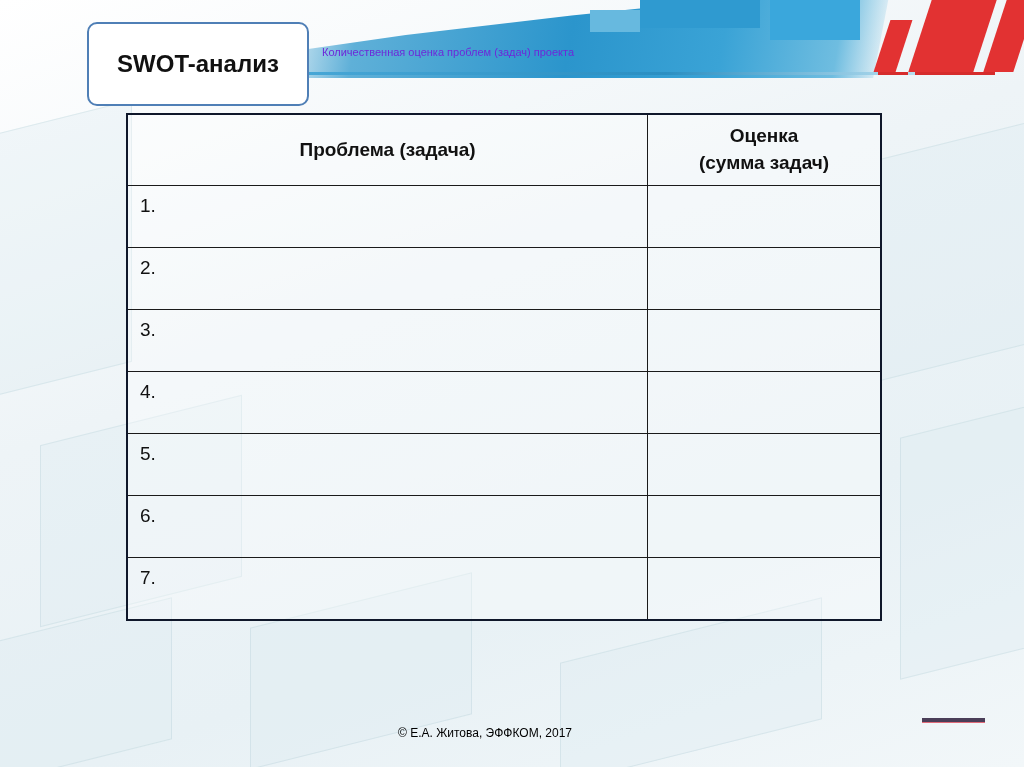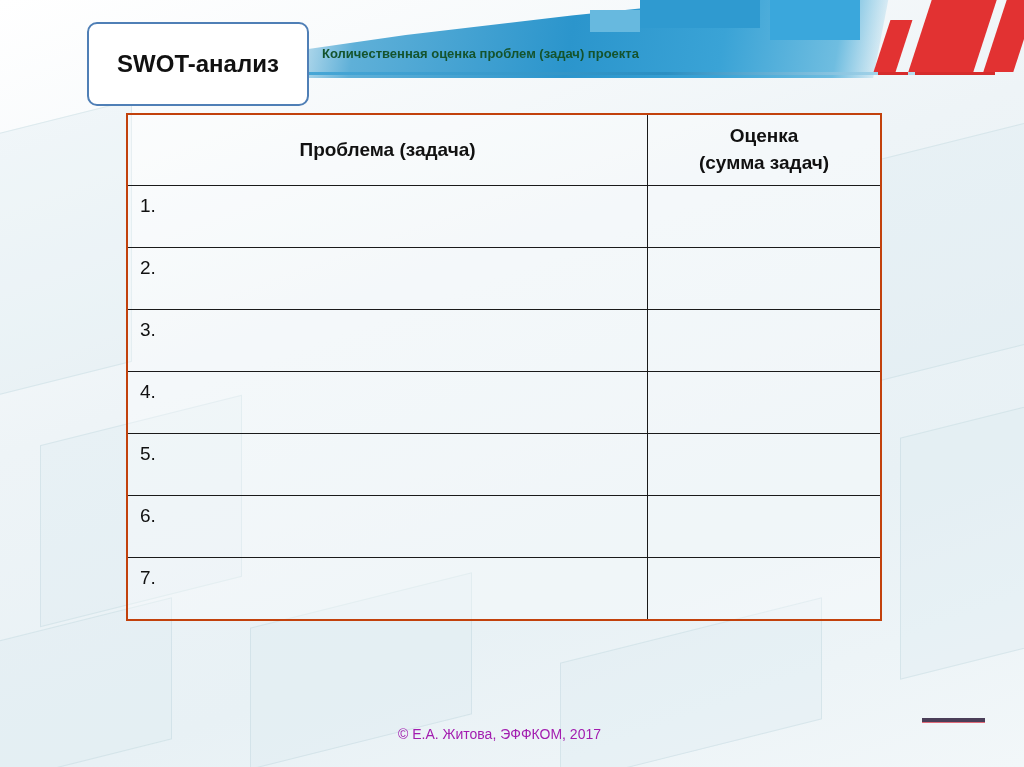--- a/index.html
+++ b/index.html
@@ -26,36 +26,36 @@
     background: linear-gradient(90deg, #4aa9d8, #2b8fc2 60%, #bfe3f2);
   }
   .rule-red { position:absolute; top:72px; height:3px; background:#d62c2c; }
   .title-box {
     position:absolute; left:55px; top:22px; width:222px; height:84px;
     background:#ffffff; border:2px solid #4f7fb6; border-radius:10px;
     box-sizing:border-box; display:flex; align-items:center; justify-content:center;
     font-size:24px; font-weight:bold; color:#111;margin-left:32px;
   }
   .subtitle {
-    position:absolute; left:322px; top:46px; font-size:13px; color:#14532d;font-weight:bold;
+    position:absolute; left:322px; top:46px; font-size:11px; color:#6d28d9;
   }
   table.grid {
     position:absolute; left:126px; top:113px; width:756px; height:504px;
-    border-collapse:collapse; border:2px solid #c2410c;
+    border-collapse:collapse; border:2px solid #0f172a;
   }
   table.grid td, table.grid th {
     border:1.5px solid #1a1a1a; background:rgba(255,255,255,0.35); padding:0;
   }
   table.grid th {
     height:70px; font-weight:bold; font-size:19px; color:#111; text-align:center; line-height:1.4;
   }
   table.grid td { height:61px; vertical-align:top; }
   table.grid td.num { font-size:19px; color:#111; padding:9px 0 0 12px; box-sizing:border-box; }
   .footer {
-    position:absolute; left:398px; top:726px; font-size:14px; color:#a21caf;
+    position:absolute; left:398px; top:726px; font-size:12px; color:#000000;
   }
   .mini-flag {
     position:absolute; left:922px; top:718px; width:63px; height:4px;
     background:#4a3e58; border-bottom:1px solid #e06a78;
   }
 </style>
 </head>
 <body>
 
 <div class="bg">

